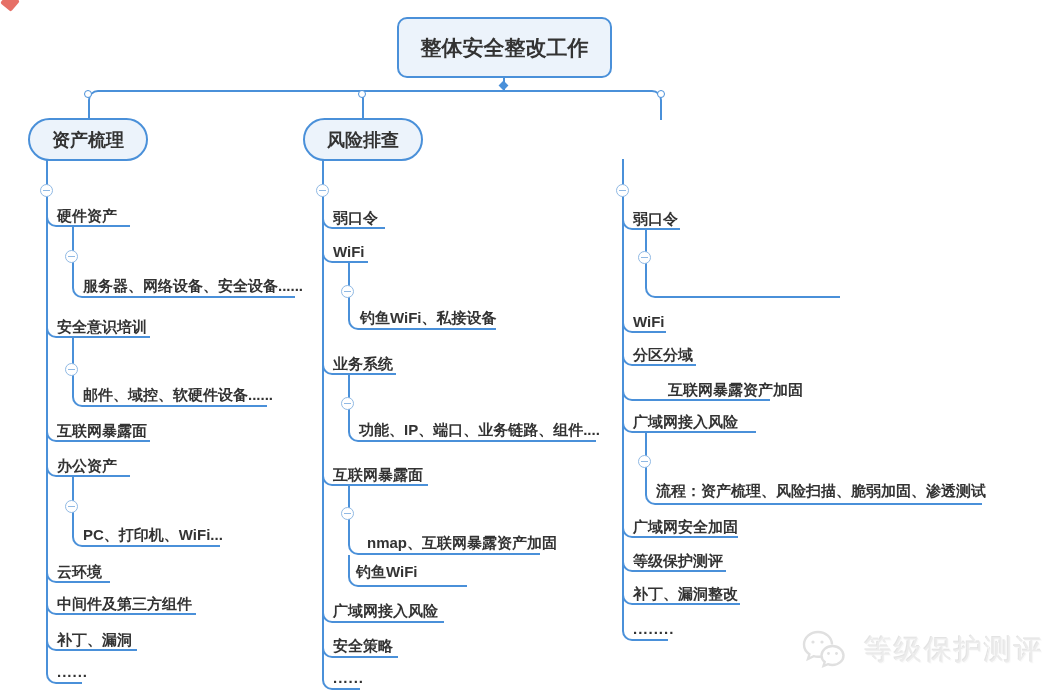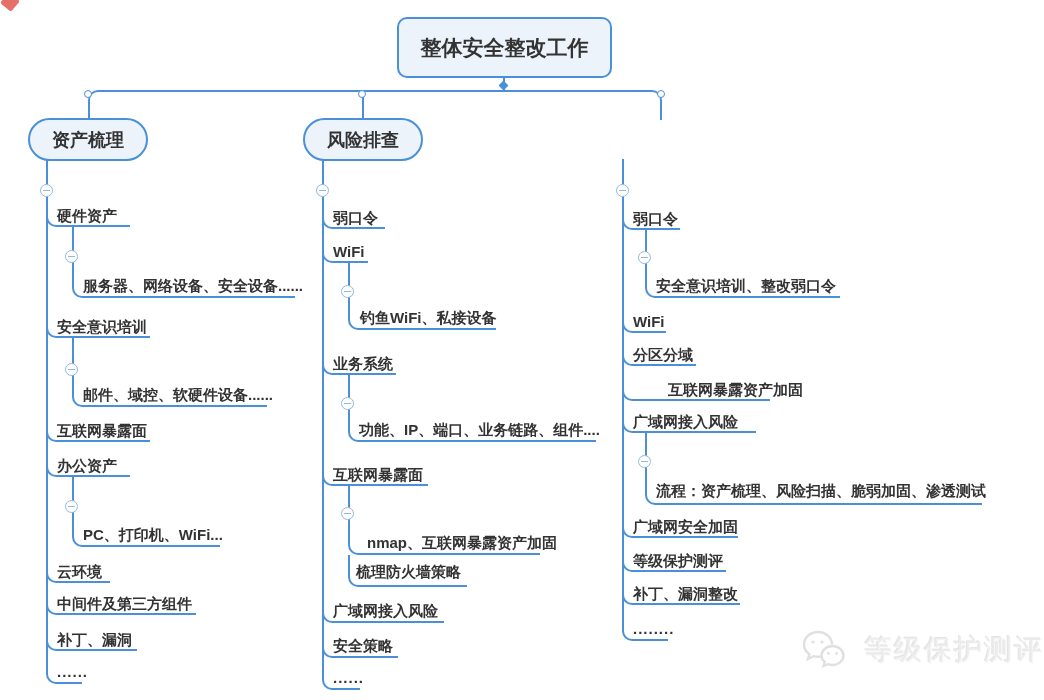--- a/index.html
+++ b/index.html
@@ -129,21 +129,21 @@
   <div class="minus" style="left:341px;top:397px"></div>
   <div class="minus" style="left:341px;top:507px"></div>
 
   <div class="topic" style="left:333px;top:209px">弱口令</div>
   <div class="topic" style="left:333px;top:243px">WiFi</div>
   <div class="topic" style="left:360px;top:309px">钓鱼WiFi、私接设备</div>
   <div class="topic" style="left:333px;top:355px">业务系统</div>
   <div class="topic" style="left:359px;top:421px">功能、IP、端口、业务链路、组件....</div>
   <div class="topic" style="left:333px;top:466px">互联网暴露面</div>
   <div class="topic" style="left:367px;top:534px">nmap、互联网暴露资产加固</div>
-  <div class="topic" style="left:356px;top:563px">梳理防火墙策略</div>
+  <div class="topic" style="left:356px;top:563px">钓鱼WiFi</div>
   <div class="topic" style="left:333px;top:602px">广域网接入风险</div>
   <div class="topic" style="left:333px;top:637px">安全策略</div>
   <div class="topic dots" style="left:333px;top:669px">......</div>
 
   <div class="elbow" style="left:622px;top:214px;width:58px;height:16px"></div>
   <div class="elbow" style="left:645px;top:230px;width:195px;height:68px"></div>
   <div class="elbow" style="left:622px;top:317px;width:44px;height:16px"></div>
   <div class="elbow" style="left:622px;top:350px;width:74px;height:16px"></div>
   <div class="elbow" style="left:622px;top:385px;width:148px;height:16px"></div>
   <div class="elbow" style="left:622px;top:417px;width:134px;height:16px"></div>
@@ -151,21 +151,20 @@
   <div class="elbow" style="left:622px;top:522px;width:116px;height:16px"></div>
   <div class="elbow" style="left:622px;top:556px;width:104px;height:16px"></div>
   <div class="elbow" style="left:622px;top:589px;width:118px;height:16px"></div>
   <div class="elbow" style="left:622px;top:625px;width:46px;height:16px"></div>
 
   <div class="minus" style="left:616px;top:184px"></div>
   <div class="minus" style="left:638px;top:251px"></div>
   <div class="minus" style="left:638px;top:455px"></div>
 
   <div class="topic" style="left:633px;top:210px">弱口令</div>
-  <div class="topic" style="left:656px;top:277px">安全意识培训、整改弱口令</div>
   <div class="topic" style="left:633px;top:313px">WiFi</div>
   <div class="topic" style="left:633px;top:346px">分区分域</div>
   <div class="topic" style="left:668px;top:381px">互联网暴露资产加固</div>
   <div class="topic" style="left:633px;top:413px">广域网接入风险</div>
   <div class="topic" style="left:656px;top:482px">流程：资产梳理、风险扫描、脆弱加固、渗透测试</div>
   <div class="topic" style="left:633px;top:518px">广域网安全加固</div>
   <div class="topic" style="left:633px;top:552px">等级保护测评</div>
   <div class="topic" style="left:633px;top:585px">补丁、漏洞整改</div>
   <div class="topic dots" style="left:633px;top:620px">........</div>
 

